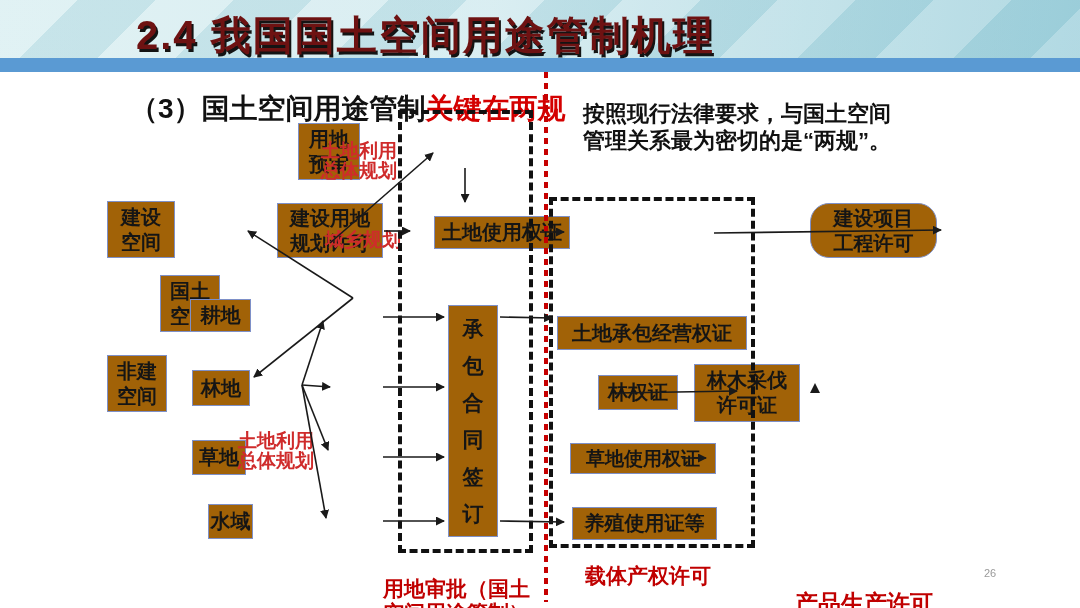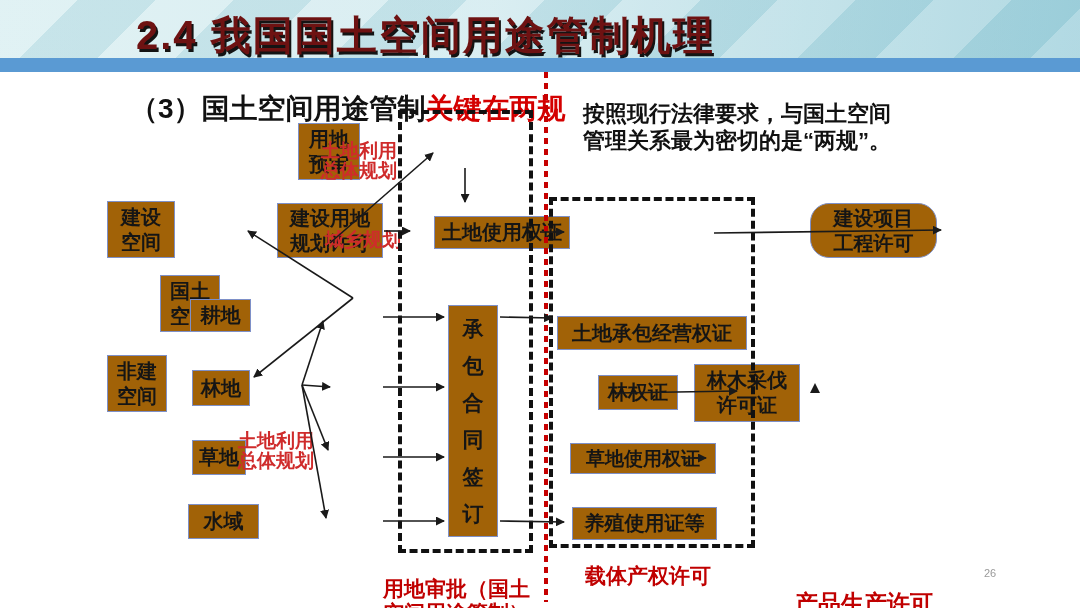--- a/index.html
+++ b/index.html
@@ -73,21 +73,21 @@
 空间</div>
 <div class="abs node f20" style="left:277px;top:203px;width:106px;height:55px;">建设用地
 规划许可</div>
 <div class="abs node f20" style="left:160px;top:275px;width:60px;height:57px;z-index:1;">国土
 空间</div>
 <div class="abs node f20" style="left:190px;top:299px;width:61px;height:33px;">耕地</div>
 <div class="abs node f20" style="left:107px;top:355px;width:60px;height:57px;">非建
 空间</div>
 <div class="abs node f20" style="left:192px;top:370px;width:58px;height:36px;">林地</div>
 <div class="abs node f20" style="left:192px;top:440px;width:54px;height:35px;">草地</div>
-<div class="abs node f20" style="left:188px;top:504px;width:71px;height:35px;">水域</div>
+<div class="abs node f20" style="left:208px;top:504px;width:45px;height:35px;">水域</div>
 <div class="abs node f20" style="left:434px;top:216px;width:136px;height:33px;">土地使用权证</div>
 <div class="abs node vert" style="left:448px;top:305px;width:50px;height:232px;">承
 包
 合
 同
 签
 订</div>
 <div class="abs node f20" style="left:557px;top:300px;width:190px;height:34px;margin-top:16px;">土地承包经营权证</div>
 <div class="abs node f20" style="left:598px;top:375px;width:80px;height:35px;">林权证</div>
 <div class="abs node f20" style="left:676px;top:364px;width:106px;height:58px;margin-left:18px;">林木采伐

